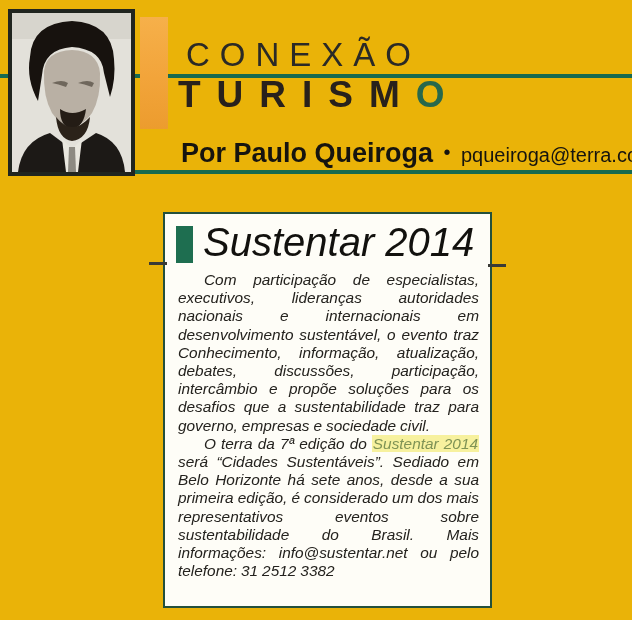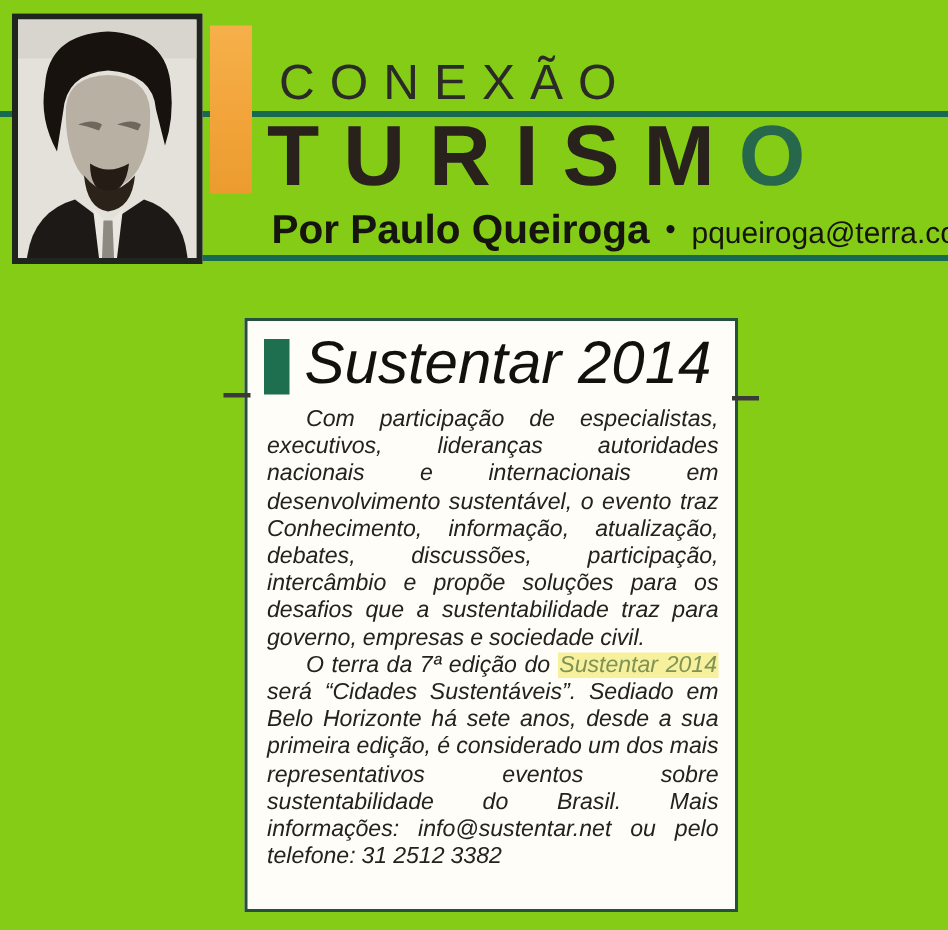--- a/index.html
+++ b/index.html
@@ -1,19 +1,19 @@
 <!DOCTYPE html>
 <html><head>
 <meta charset="utf-8">
 <style>
   html,body{margin:0;padding:0;}
   body{background:#e9e7e0;font-family:"Liberation Sans",sans-serif;}
   .page{
     position:relative;width:632px;height:620px;margin:0 auto;
-    background:#84cc16;overflow:hidden;
+    background:#eab308;overflow:hidden;
   }
   
   .rule{position:absolute;background:#176a50;height:4px;}
   .rule-top{top:74px;left:0;width:632px;}
   .rule-bottom{top:170px;left:8px;width:624px;}
   .photo-frame{
     position:absolute;left:8px;top:9px;width:127px;height:167px;
     border:4px solid #20251f;background:#dcdad4;box-sizing:border-box;z-index:3;
   }
   .photo-frame svg{display:block;width:100%;height:100%;}
@@ -22,21 +22,21 @@
     background:linear-gradient(180deg,#f6b04a 0%,#f2a43a 55%,#ec9c2e 100%);
     z-index:2;
   }
   .kicker{
     position:absolute;left:186px;top:36px;
     font-size:33px;letter-spacing:10px;color:#2b2a26;font-weight:400;
     white-space:nowrap;z-index:2;
   }
   .masthead{
     position:absolute;left:178px;top:76px;
-    font-size:57px;font-weight:700;letter-spacing:16px;color:#28211c;
+    font-size:37px;font-weight:700;letter-spacing:16px;color:#28211c;
     white-space:nowrap;z-index:2;line-height:1;
   }
   .masthead .green-o{color:#27684c;}
   .byline{
     position:absolute;left:181px;top:138px;white-space:nowrap;z-index:2;
     color:#16140f;
   }
   .byline .byline-name{font-size:27px;font-weight:700;}
   .byline .byline-dot{font-size:20px;margin:0 6px;position:relative;top:-3px;color:#16140f;}
   .byline .byline-email{font-size:20px;}

